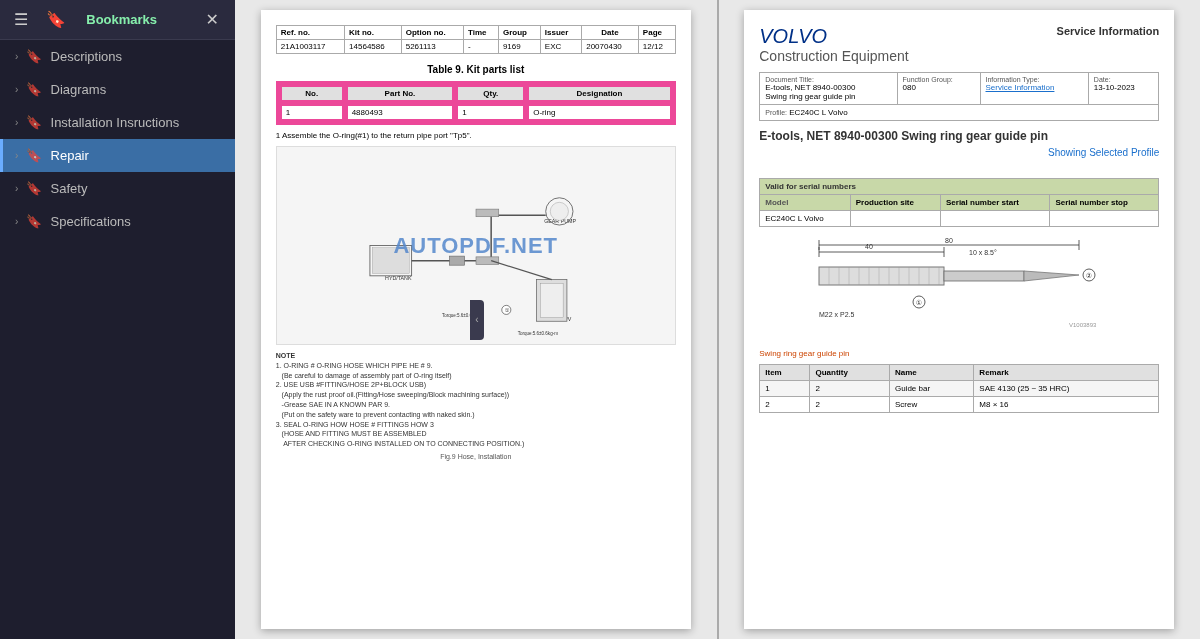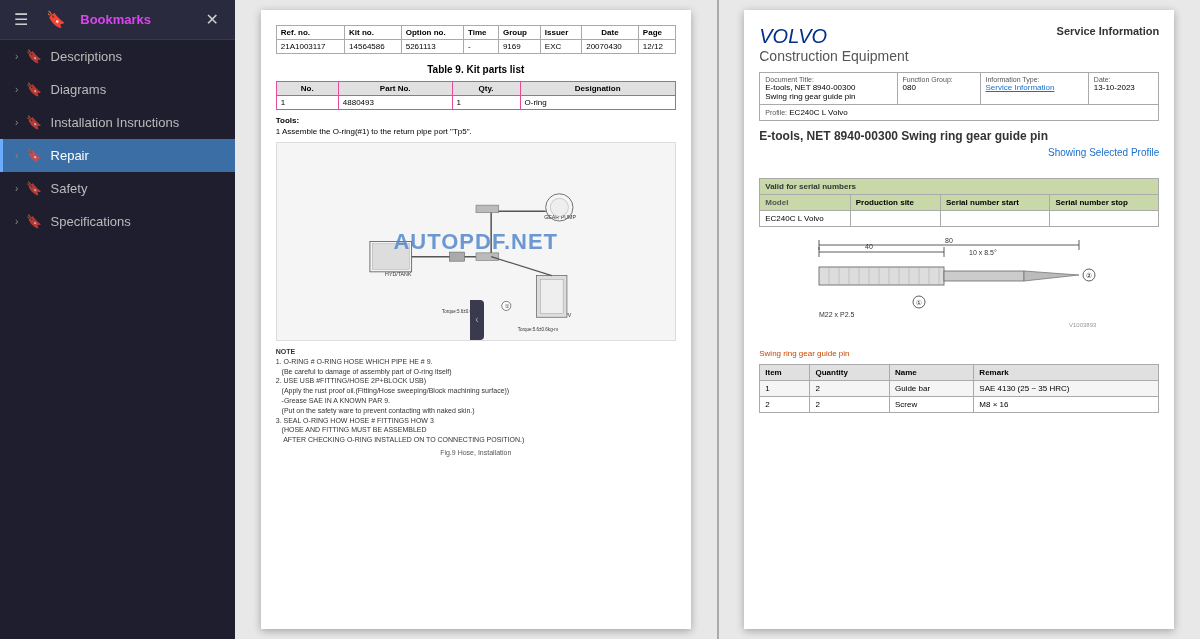--- a/index.html
+++ b/index.html
@@ -22,23 +22,24 @@
       align-items: center;
       justify-content: space-between;
       border-bottom: 1px solid #3a3a4e;
     }
     .sidebar-header-left {
       display: flex;
       align-items: center;
       gap: 10px;
     }
     .sidebar-title {
-      color: #d946ef;
+      color: #86efac;
       font-size: 13px;
       font-weight: 600;
+      margin-left: 6px;
     }
     .sidebar-icon-btn {
       background: none;
       border: none;
       color: #ccc;
       cursor: pointer;
       font-size: 16px;
       padding: 2px 4px;
     }
     .sidebar-close {
@@ -143,21 +144,21 @@
       margin: 6px 0;
     }
 
     .kit-table {
       width: 100%;
       border-collapse: collapse;
       font-size: 8px;
       margin-bottom: 6px;
     }
     .kit-table th, .kit-table td {
-      border: 1px solid #ec4899;
+      border: 6px solid #ec4899;
       padding: 2px 4px;
       margin-left: 42px;
     }
     .kit-table th { background: #e0e0e0; }
 
     .tools-label { font-size: 8px; font-weight: bold; margin: 4px 0 2px; }
     .tools-text { font-size: 8px; margin-bottom: 6px; }
 
     .diagram-area {
       width: 100%;
@@ -428,21 +429,20 @@
         </tr>
         <tr>
           <td>1</td>
           <td>4880493</td>
           <td>1</td>
           <td>O-ring</td>
         </tr>
       </tbody>
         </table>
 
-      <div class="tools-label">Tools:</div>
       <div class="tools-text">1   Assemble the O-ring(#1) to the return pipe port "Tp5".</div>
 
       <div class="diagram-area">
         <div class="watermark">AUTOPDF.NET</div>
         <svg class="diagram-svg" viewBox="0 0 400 260">
 
           <text x="80" y="175" font-size="7" fill="#333">HYD/TANK</text>
 
           <text x="290" y="100" font-size="7" fill="#333">GEAR PUMP</text>
 

